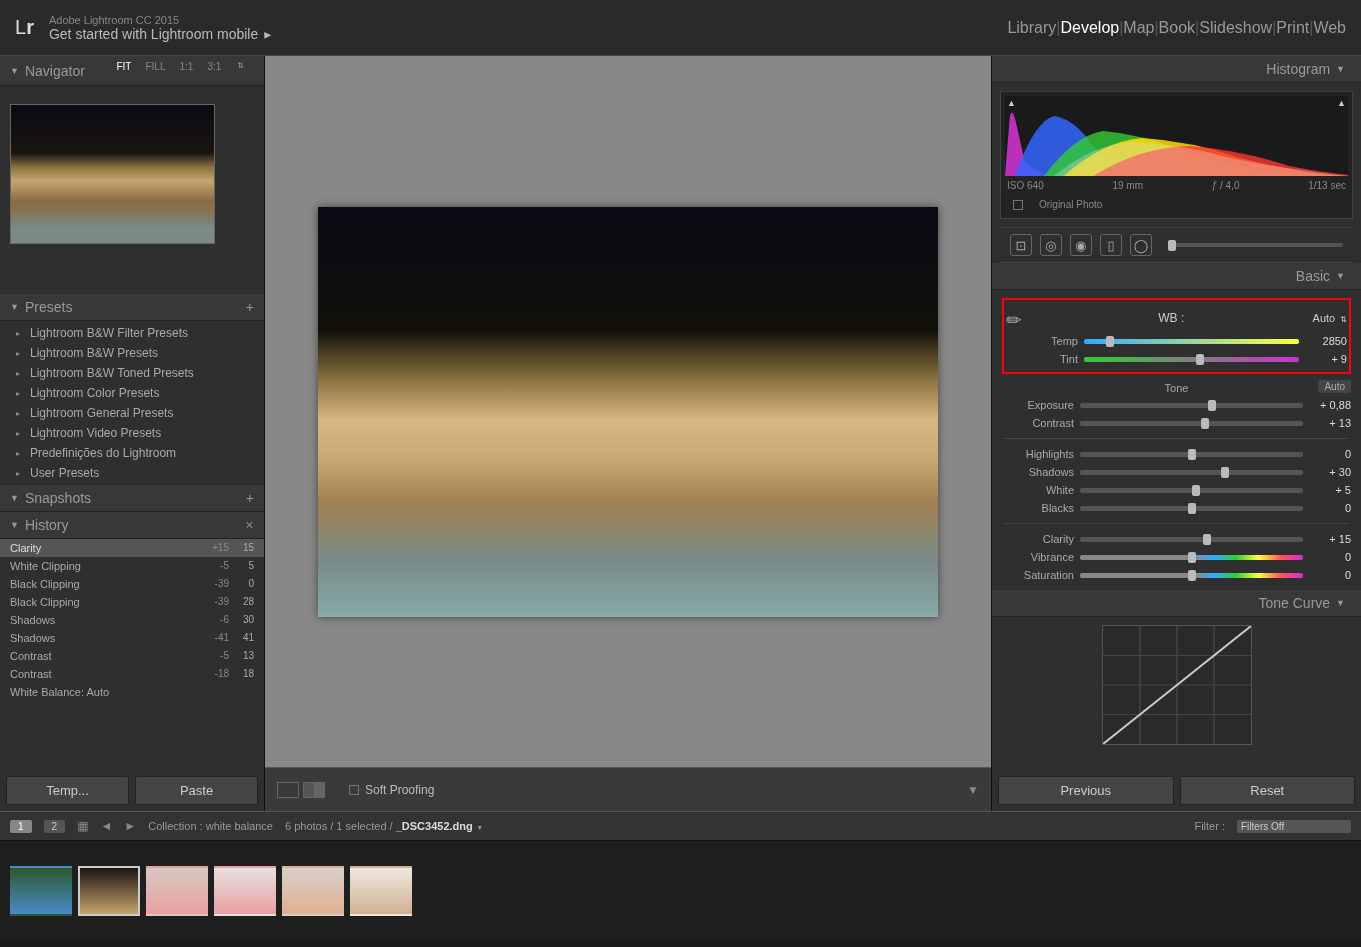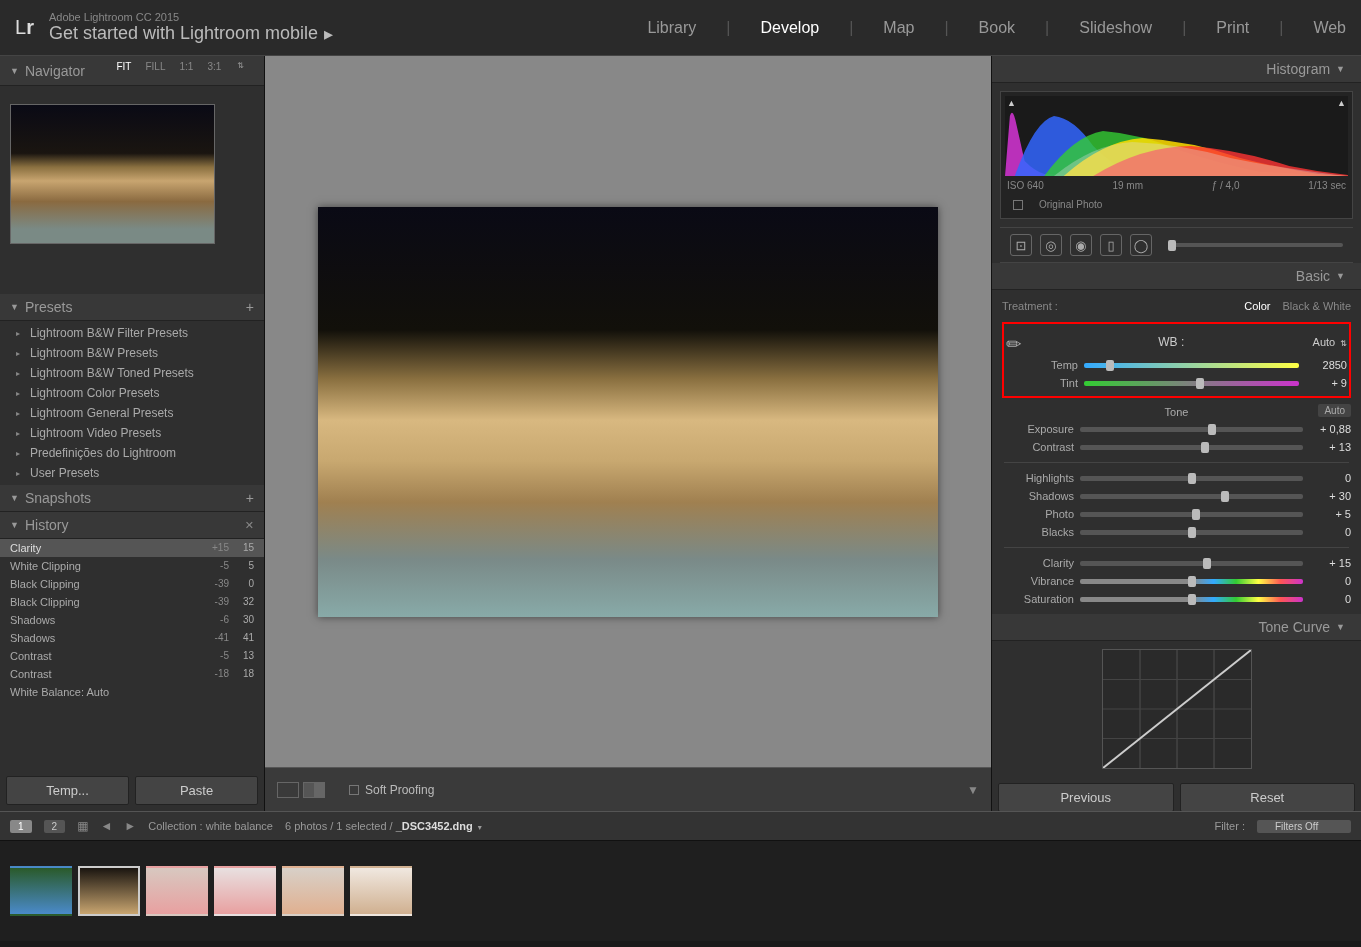--- a/index.html
+++ b/index.html
@@ -1,22 +1,22 @@
 <!DOCTYPE html>
 <html><head>
 <meta charset="utf-8">
 <style>
 *{margin:0;padding:0;box-sizing:border-box;font-family:"Segoe UI",Arial,sans-serif;user-select:none}
 body{background:#1a1a1a;color:#ccc;width:1361px;height:947px;overflow:hidden;font-size:12px}
 .topbar{height:56px;background:#2a2a2a;display:flex;align-items:center;padding:0 15px;border-bottom:1px solid #444}
 .logo{font-size:20px;font-weight:300;color:#ddd;margin-right:15px}
 .logo b{font-weight:600}
 .app-title{color:#888;font-size:11px}
-.app-sub{color:#bbb;font-size:18px;display:flex;align-items:center;gap:6px}
-.modules{margin-left:auto;display:flex;gap:30px;font-size:16px}
+.app-sub{color:#bbb;font-size:14px;display:flex;align-items:center;gap:6px}
+.modules{margin-left:auto;display:flex;font-size:16px}
 .mod{color:#999;cursor:pointer}
 .mod.active{color:#fff}
 .mod-sep{color:#555}
 .workspace{display:flex;height:755px}
 .leftpanel{width:265px;background:#2f2f2f;border-right:1px solid #111;display:flex;flex-direction:column;overflow:hidden}
 .centerpanel{flex:1;background:#888;display:flex;flex-direction:column;position:relative}
 .rightpanel{width:370px;background:#2f2f2f;border-left:1px solid #111;display:flex;flex-direction:column;overflow:hidden}
 .panel-head{background:#383838;padding:5px 10px;display:flex;align-items:center;font-size:14px;color:#999;border-bottom:1px solid #222}
 .panel-head .tri{margin-right:6px;font-size:9px}
 .panel-head .plus{margin-left:auto;font-size:14px;color:#999}
@@ -178,21 +178,21 @@
           <span class="hval2">5</span>
         </div>
       <div class="hist-row">
           <span class="hname">Black Clipping</span>
           <span class="hval1">-39</span>
           <span class="hval2">0</span>
         </div>
       <div class="hist-row">
           <span class="hname">Black Clipping</span>
           <span class="hval1">-39</span>
-          <span class="hval2">32</span>
+          <span class="hval2">28</span>
         </div>
       <div class="hist-row">
           <span class="hname">Shadows</span>
           <span class="hval1">-6</span>
           <span class="hval2">30</span>
         </div>
       <div class="hist-row">
           <span class="hname">Shadows</span>
           <span class="hval1">-41</span>
           <span class="hval2">41</span>
@@ -273,26 +273,20 @@
       <div class="tool-slider">
           <div class="slider-handle" style="left:2%"></div>
         </div>
     </div>
 
     <div class="panel-head r">
         <span>Basic</span>
         <span class="tri" style="margin-left:6px">▼</span>
       </div>
     <div class="basic-panel">
-      <div class="treatment">
-        <span>Treatment :</span>
-        <span style="flex:1"></span>
-        <span class="treat-opt active">Color</span>
-        <span class="treat-opt">Black &amp; White</span>
-      </div>
 
       <div class="wb-box">
         <div class="wb-row">
           <span class="eyedropper">✎</span>
           <span style="flex:1;text-align:center">WB :</span>
           <span class="wb-dd"><span>Auto</span> <span class="caret">⇅</span></span>
         </div>
         <div class="row">
           <span class="row-label">Temp</span>
           <div class="slider-track grad-temp">
@@ -333,21 +327,21 @@
           <span class="row-val">0</span>
         </div>
       <div class="row">
           <span class="row-label">Shadows</span>
           <div class="slider-track grad-grey">
             <div class="slider-handle" style="left:65%"></div>
           </div>
           <span class="row-val">+ 30</span>
         </div>
       <div class="row">
-          <span class="row-label">Photo</span>
+          <span class="row-label">White</span>
           <div class="slider-track grad-grey">
             <div class="slider-handle" style="left:52%"></div>
           </div>
           <span class="row-val">+ 5</span>
         </div>
       <div class="row">
           <span class="row-label">Blacks</span>
           <div class="slider-track grad-grey">
             <div class="slider-handle" style="left:50%"></div>
           </div>
@@ -404,21 +398,21 @@
 
 <div class="filmstrip-bar">
   <span class="fs-btn active">1</span>
   <span class="fs-btn">2</span>
   <span class="fs-ico">▦</span>
   <span class="fs-ico">◄</span>
   <span class="fs-ico">►</span>
   <span class="fs-text">Collection : white balance</span>
   <span class="fs-text"><span>6 photos / 1 selected /</span> <b style="color:#ddd">_DSC3452.dng</b> <span class="caret">▾</span></span>
   <span style="margin-left:auto" class="fs-text">Filter :</span>
-  <span class="fs-btn" style="width:94px;text-align:left;padding:1px 18px"><span>Filters Off</span></span>
+  <span class="fs-btn" style="width:114px;text-align:left;padding:1px 4px"><span>Filters Off</span></span>
 </div>
 
 <div class="filmstrip">
   <div class="thumb t1"></div>
   <div class="thumb t2 sel"></div>
   <div class="thumb t3"></div>
   <div class="thumb t4"></div>
   <div class="thumb t5"></div>
   <div class="thumb t6"></div>
 </div>

